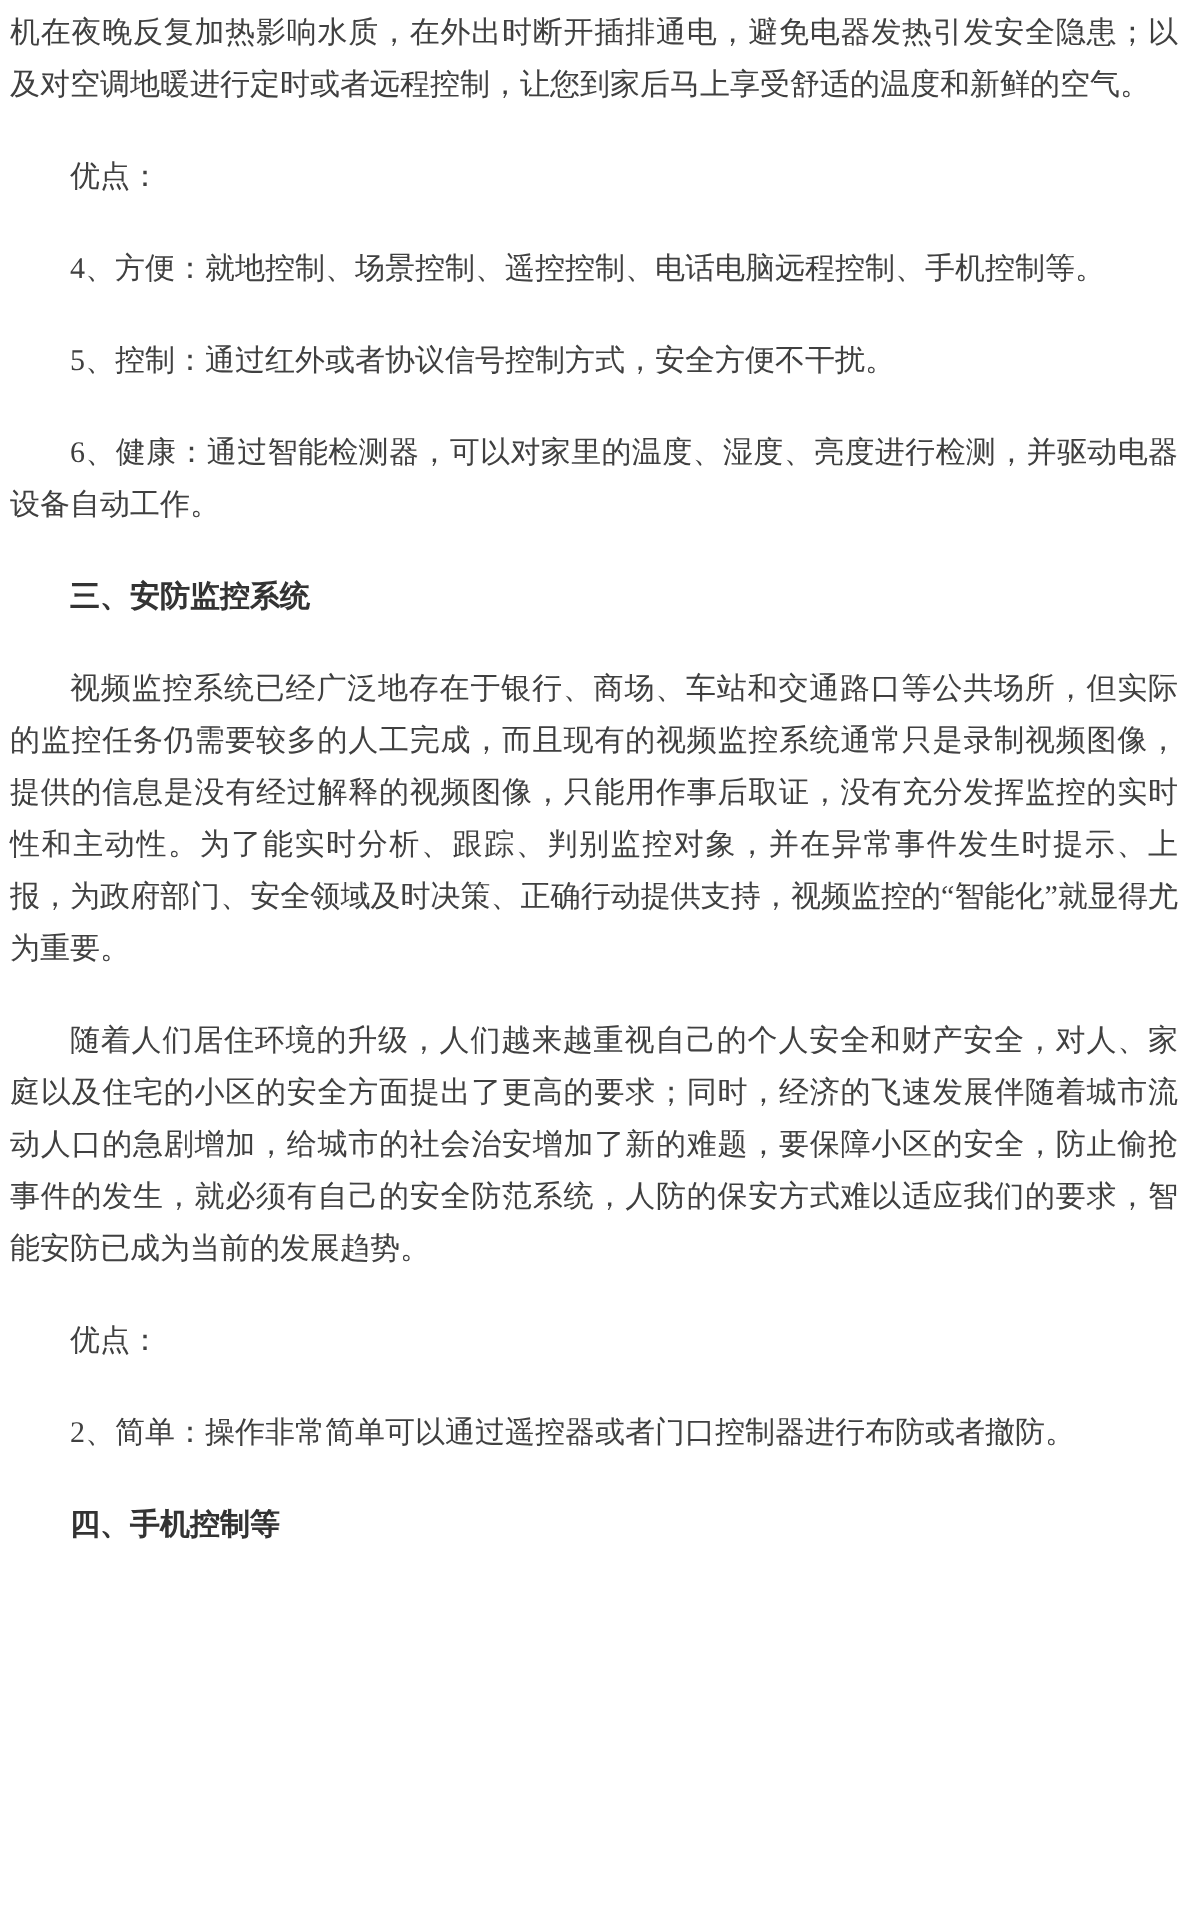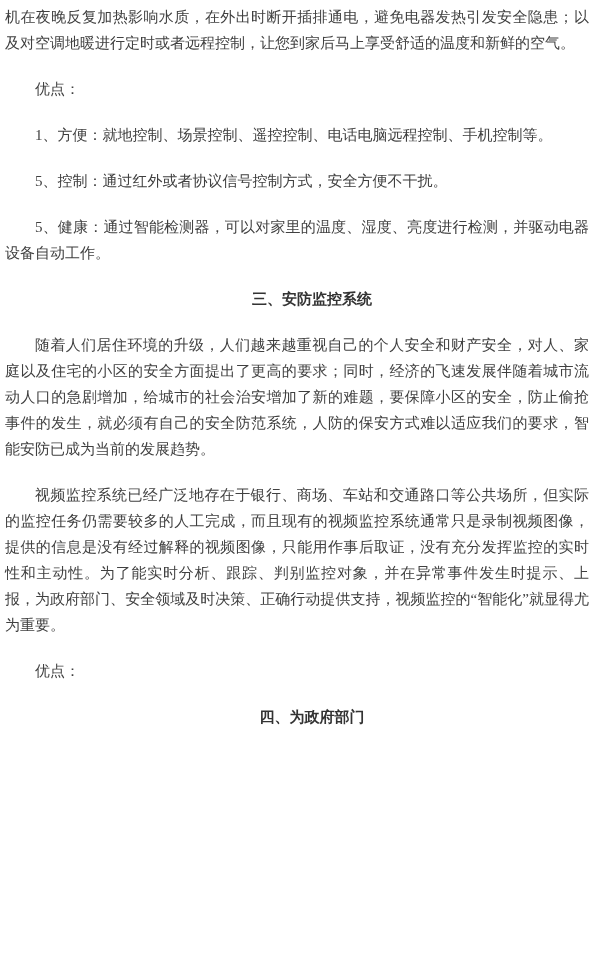--- a/index.html
+++ b/index.html
@@ -26,30 +26,31 @@
     text-align: justify;
     text-indent: 2em;
     word-break: break-all;
   }
   .para.no-indent {
     text-indent: 0;
   }
   .para.heading {
     font-weight: bold;
     color: #333333;
-    text-align: center;
+    text-align: left;
   }
 </style>
 </head>
 <body>
 
 <div class="page">
   <p class="para no-indent">机在夜晚反复加热影响水质，在外出时断开插排通电，避免电器发热引发安全隐患；以及对空调地暖进行定时或者远程控制，让您到家后马上享受舒适的温度和新鲜的空气。</p>
   <p class="para">优点：</p>
-  <p class="para">1、方便：就地控制、场景控制、遥控控制、电话电脑远程控制、手机控制等。</p>
+  <p class="para">4、方便：就地控制、场景控制、遥控控制、电话电脑远程控制、手机控制等。</p>
   <p class="para">5、控制：通过红外或者协议信号控制方式，安全方便不干扰。</p>
-  <p class="para">5、健康：通过智能检测器，可以对家里的温度、湿度、亮度进行检测，并驱动电器设备自动工作。</p>
+  <p class="para">6、健康：通过智能检测器，可以对家里的温度、湿度、亮度进行检测，并驱动电器设备自动工作。</p>
   <p class="para heading">三、安防监控系统</p>
+  <p class="para">视频监控系统已经广泛地存在于银行、商场、车站和交通路口等公共场所，但实际的监控任务仍需要较多的人工完成，而且现有的视频监控系统通常只是录制视频图像，提供的信息是没有经过解释的视频图像，只能用作事后取证，没有充分发挥监控的实时性和主动性。为了能实时分析、跟踪、判别监控对象，并在异常事件发生时提示、上报，为政府部门、安全领域及时决策、正确行动提供支持，视频监控的“智能化”就显得尤为重要。</p>
   <p class="para">随着人们居住环境的升级，人们越来越重视自己的个人安全和财产安全，对人、家庭以及住宅的小区的安全方面提出了更高的要求；同时，经济的飞速发展伴随着城市流动人口的急剧增加，给城市的社会治安增加了新的难题，要保障小区的安全，防止偷抢事件的发生，就必须有自己的安全防范系统，人防的保安方式难以适应我们的要求，智能安防已成为当前的发展趋势。</p>
-  <p class="para">视频监控系统已经广泛地存在于银行、商场、车站和交通路口等公共场所，但实际的监控任务仍需要较多的人工完成，而且现有的视频监控系统通常只是录制视频图像，提供的信息是没有经过解释的视频图像，只能用作事后取证，没有充分发挥监控的实时性和主动性。为了能实时分析、跟踪、判别监控对象，并在异常事件发生时提示、上报，为政府部门、安全领域及时决策、正确行动提供支持，视频监控的“智能化”就显得尤为重要。</p>
   <p class="para">优点：</p>
-  <p class="para heading">四、为政府部门</p>
+  <p class="para">2、简单：操作非常简单可以通过遥控器或者门口控制器进行布防或者撤防。</p>
+  <p class="para heading">四、手机控制等</p>
 </div>
 
 </body></html>

